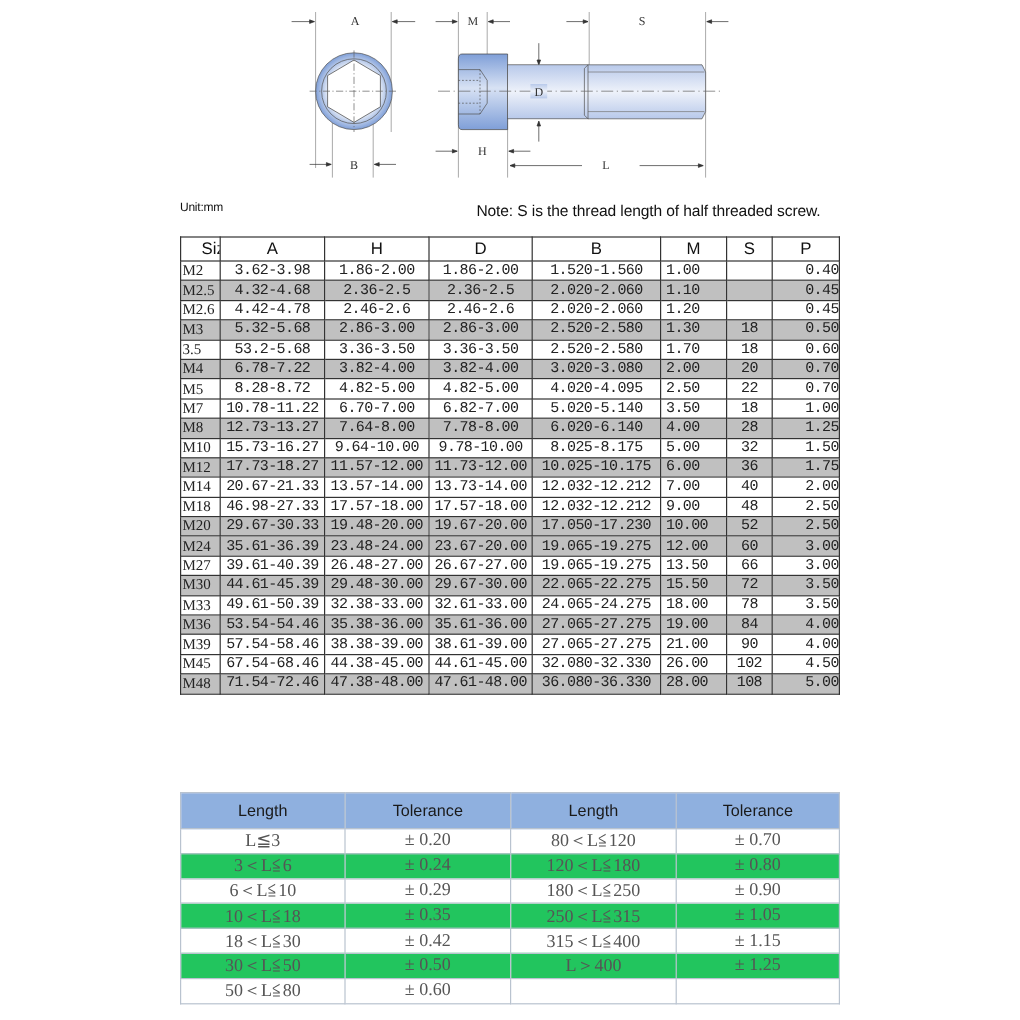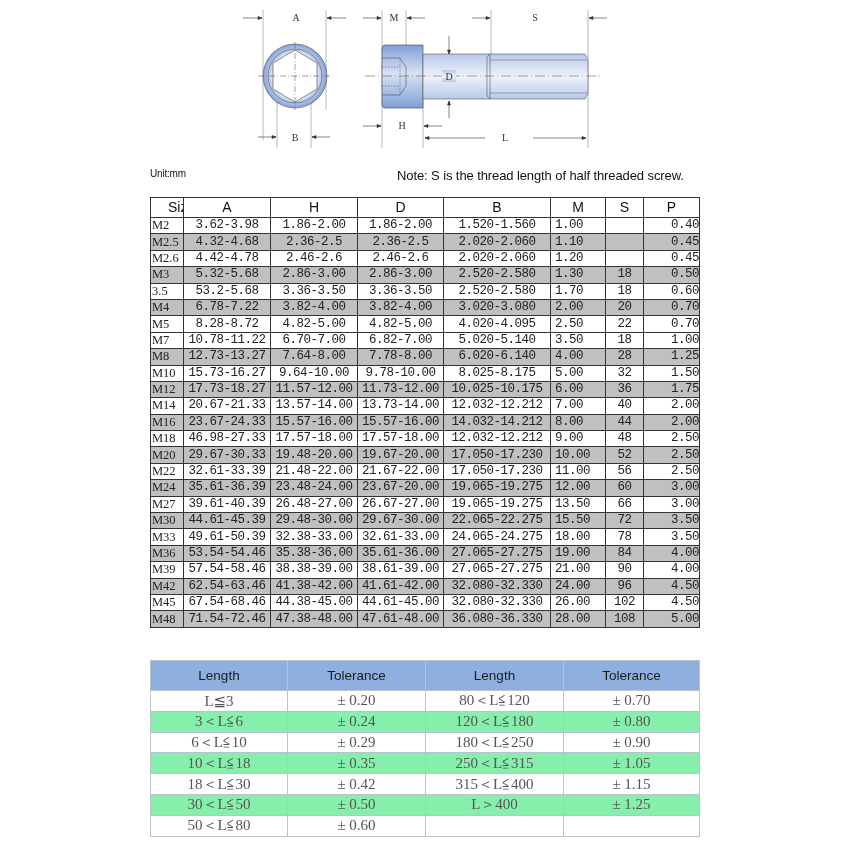--- a/index.html
+++ b/index.html
@@ -13,21 +13,21 @@
   table.spec th.size { text-align: right; padding-left: 17px; }
   table.spec td { font-family: "Liberation Mono", monospace; letter-spacing: -0.5px; text-align: center; color: #222; }
   table.spec td.size { text-align: left; padding-left: 1px; font-family: "Liberation Serif", serif; letter-spacing: 0; }
   table.spec td.m { text-align: left; padding-left: 4px; }
   table.spec td.p { text-align: right; padding-left: 6px; }
   table.spec tr.shade td { background: #c0c0c0; }
   table.tol { position: absolute; left: 150px; top: 660px; border-collapse: collapse; table-layout: fixed; width: 549px; }
   table.tol th, table.tol td { border: 1px solid #b9c3cf; text-align: center; padding: 0; }
   table.tol th { background: #8fb0df; height: 29px; font-weight: normal; font-size: 13.5px; color: #1a1a1a; font-family: "Liberation Sans", sans-serif; }
   table.tol td { height: 19.8px; font-family: "Liberation Serif", serif; font-size: 15px; color: #555; }
-  table.tol tr.alt td { background: #86efac; }
+  table.tol tr.alt td { background: #22c55e; }
 </style>
 </head>
 <body>
 
 <svg class="diagram" viewBox="0 0 400 160" xmlns="http://www.w3.org/2000/svg">
   <defs>
     <linearGradient id="headGrad" x1="0" y1="0" x2="0" y2="1">
       <stop offset="0" stop-color="#7f9fd8"></stop>
       <stop offset="0.45" stop-color="#d8e2f4"></stop>
       <stop offset="1" stop-color="#7f9fd8"></stop>
@@ -259,60 +259,40 @@
       <tr>
         <td class="size">M14</td>
         <td class="a">20.67-21.33</td>
         <td class="h">13.57-14.00</td>
         <td class="d">13.73-14.00</td>
         <td class="b">12.032-12.212</td>
         <td class="m">7.00</td>
         <td class="s">40</td>
         <td class="p">2.00</td>
       </tr>
-      <tr class="shade">
-        <td class="size">M16</td>
-        <td class="a">23.67-24.33</td>
-        <td class="h">15.57-16.00</td>
-        <td class="d">15.57-16.00</td>
-        <td class="b">14.032-14.212</td>
-        <td class="m">8.00</td>
-        <td class="s">44</td>
-        <td class="p">2.00</td>
-      </tr>
       <tr>
         <td class="size">M18</td>
         <td class="a">46.98-27.33</td>
         <td class="h">17.57-18.00</td>
         <td class="d">17.57-18.00</td>
         <td class="b">12.032-12.212</td>
         <td class="m">9.00</td>
         <td class="s">48</td>
         <td class="p">2.50</td>
       </tr>
       <tr class="shade">
         <td class="size">M20</td>
         <td class="a">29.67-30.33</td>
         <td class="h">19.48-20.00</td>
         <td class="d">19.67-20.00</td>
         <td class="b">17.050-17.230</td>
         <td class="m">10.00</td>
         <td class="s">52</td>
         <td class="p">2.50</td>
       </tr>
-      <tr>
-        <td class="size">M22</td>
-        <td class="a">32.61-33.39</td>
-        <td class="h">21.48-22.00</td>
-        <td class="d">21.67-22.00</td>
-        <td class="b">17.050-17.230</td>
-        <td class="m">11.00</td>
-        <td class="s">56</td>
-        <td class="p">2.50</td>
-      </tr>
       <tr class="shade">
         <td class="size">M24</td>
         <td class="a">35.61-36.39</td>
         <td class="h">23.48-24.00</td>
         <td class="d">23.67-20.00</td>
         <td class="b">19.065-19.275</td>
         <td class="m">12.00</td>
         <td class="s">60</td>
         <td class="p">3.00</td>
       </tr>
@@ -358,30 +338,20 @@
       </tr>
       <tr>
         <td class="size">M39</td>
         <td class="a">57.54-58.46</td>
         <td class="h">38.38-39.00</td>
         <td class="d">38.61-39.00</td>
         <td class="b">27.065-27.275</td>
         <td class="m">21.00</td>
         <td class="s">90</td>
         <td class="p">4.00</td>
-      </tr>
-      <tr class="shade">
-        <td class="size">M42</td>
-        <td class="a">62.54-63.46</td>
-        <td class="h">41.38-42.00</td>
-        <td class="d">41.61-42.00</td>
-        <td class="b">32.080-32.330</td>
-        <td class="m">24.00</td>
-        <td class="s">96</td>
-        <td class="p">4.50</td>
       </tr>
       <tr>
         <td class="size">M45</td>
         <td class="a">67.54-68.46</td>
         <td class="h">44.38-45.00</td>
         <td class="d">44.61-45.00</td>
         <td class="b">32.080-32.330</td>
         <td class="m">26.00</td>
         <td class="s">102</td>
         <td class="p">4.50</td>

